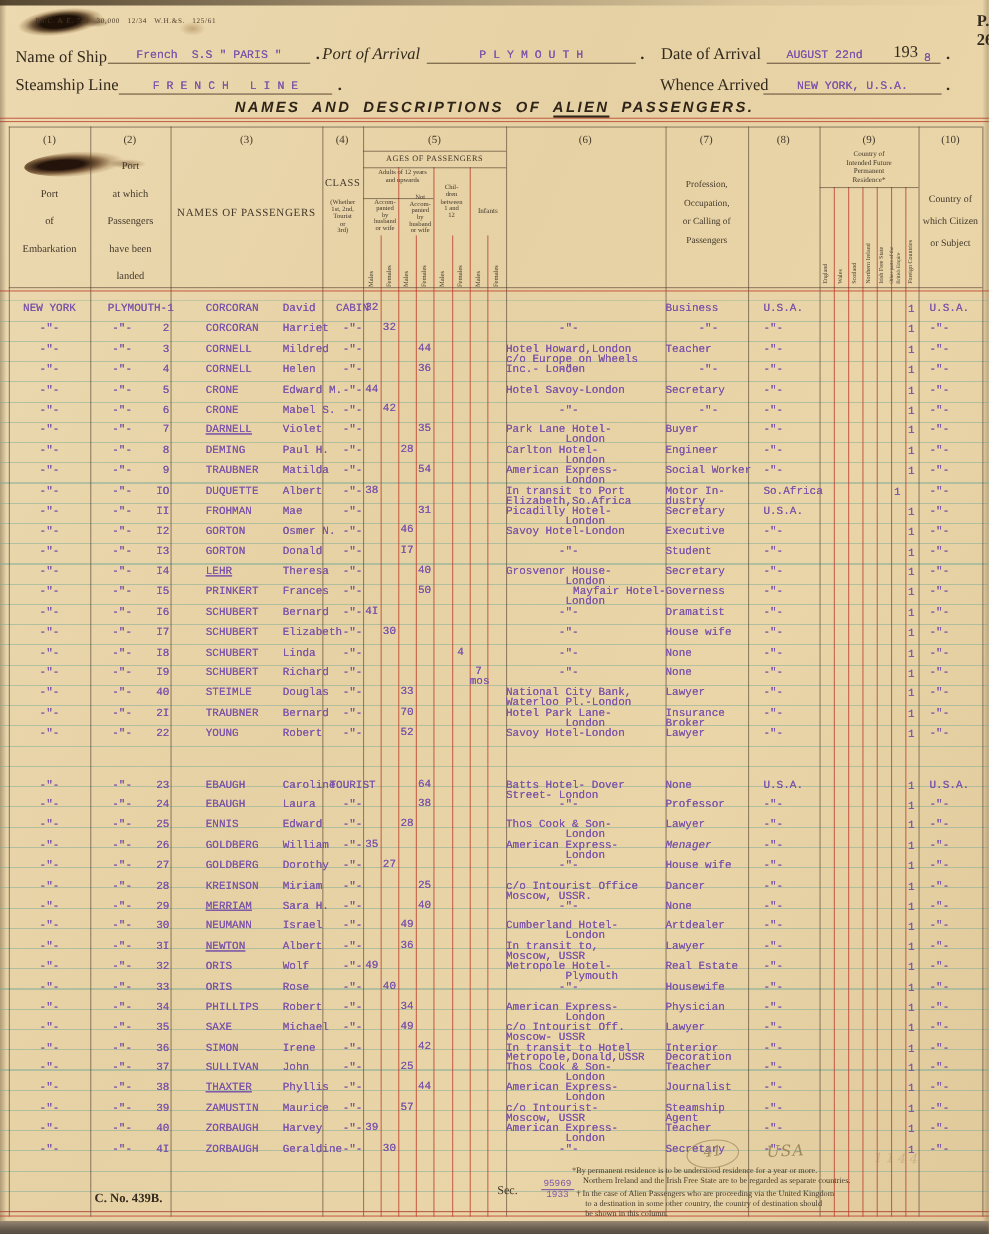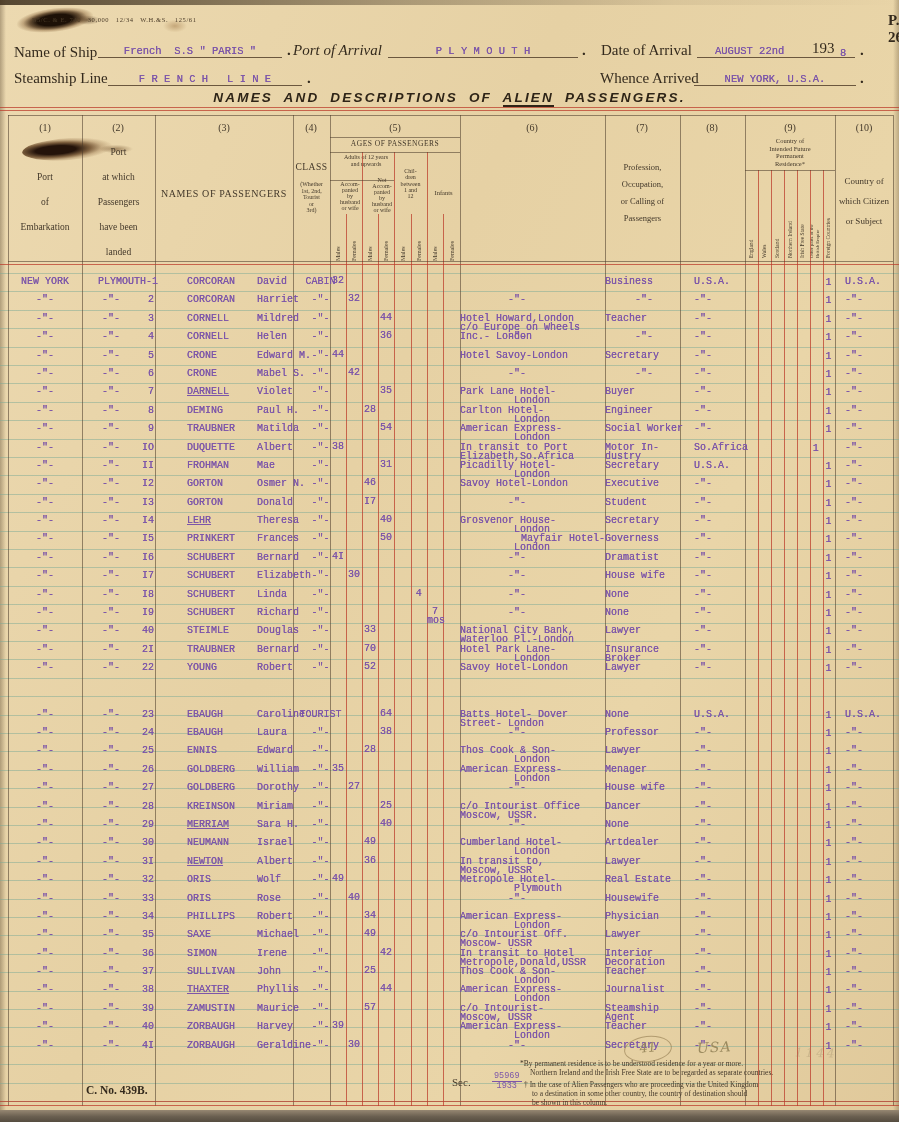--- a/index.html
+++ b/index.html
@@ -861,21 +861,21 @@
         <span class="c-pad"></span>
         <span class="c-s">GOLDBERG</span>
         <span class="c-g">William</span>
         <span class="c-c">
           <span>-"-</span>
         </span>
         <span class="c-a">
           <span class="agev" style="left: 0px; width: 16px;">35</span>
         </span>
         <div class="c-ad"><div style="height: 9px;">American Express-</div><div style="height: 9px;">         London</div></div>
-        <div class="c-p"><div style="height: 9px;">Menager</div></div>
+        <div class="c-p"><div style="height: 9px; font-style: italic;">Menager</div></div>
         <span class="c-r">-"-</span>
         <span class="c-f">
           <span class="fmark" style="left: 77.142px;">1</span>
         </span>
         <span class="c-z">-"-</span>
       </div>
       <div class="trow">
         <span class="c-e">-"-</span>
         <span class="c-l">
           <span class="l-d">-"-</span>

